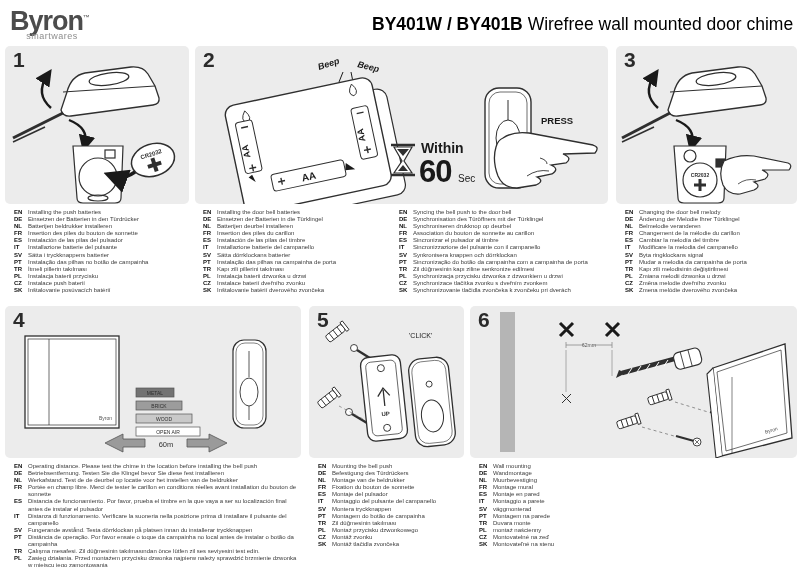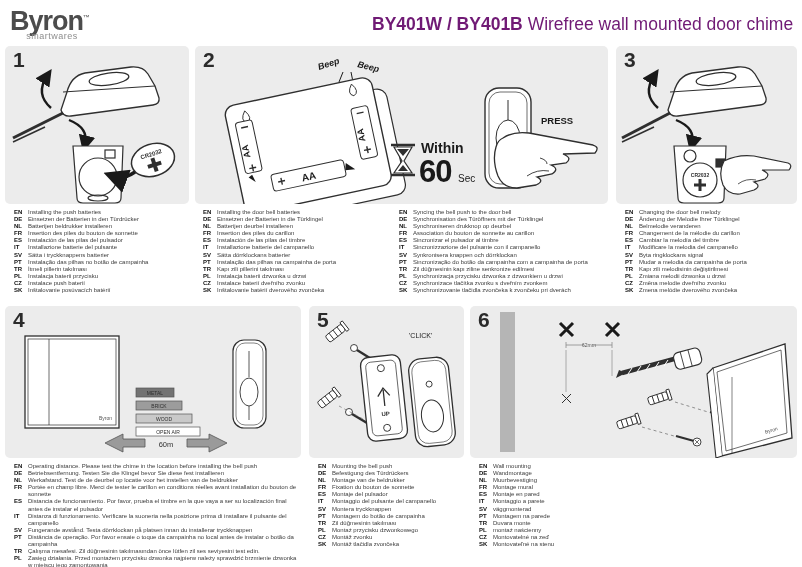--- a/index.html
+++ b/index.html
@@ -3,21 +3,21 @@
 <meta charset="utf-8">
 <style>
   html,body{margin:0;padding:0;background:#fff;}
   .page{position:relative;width:802px;height:567px;background:#fff;overflow:hidden;
         font-family:"Liberation Sans","DejaVu Sans",sans-serif;color:#222;}
   
   .logo{position:absolute;left:10px;top:4px;width:90px;}
   .logo-main{font-size:27px;font-weight:bold;color:#4c4c4c;letter-spacing:-1px;line-height:28px;}
   .logo-main sup{font-size:7px;color:#777;vertical-align:super;}
   .logo-sub{font-size:9px;color:#8d8d8d;text-align:center;margin-top:-4px;padding-right:6px;letter-spacing:0.5px;}
-  .title{position:absolute;left:372px;top:14px;width:426px;font-size:17.5px;color:#701a75;white-space:nowrap;}
+  .title{position:absolute;left:372px;top:14px;width:426px;font-size:17.5px;color:#000000;white-space:nowrap;}
   .title-bold{font-weight:bold;}
   
   .panel-box{position:absolute;background:#ececec;border-radius:5px;}
   .step-num{position:absolute;left:8px;top:2px;font-size:21px;font-weight:bold;color:#2b2b2b;}
   .panel-box svg{position:absolute;left:0;top:0;}
   
   .lang-list{position:absolute;font-size:6px;line-height:7.1px;}
   .lang-row{display:flex;}
   .lang-code{font-weight:bold;color:#111;width:14px;flex:none;}
   .lang-text{color:#3c3c3c;}

